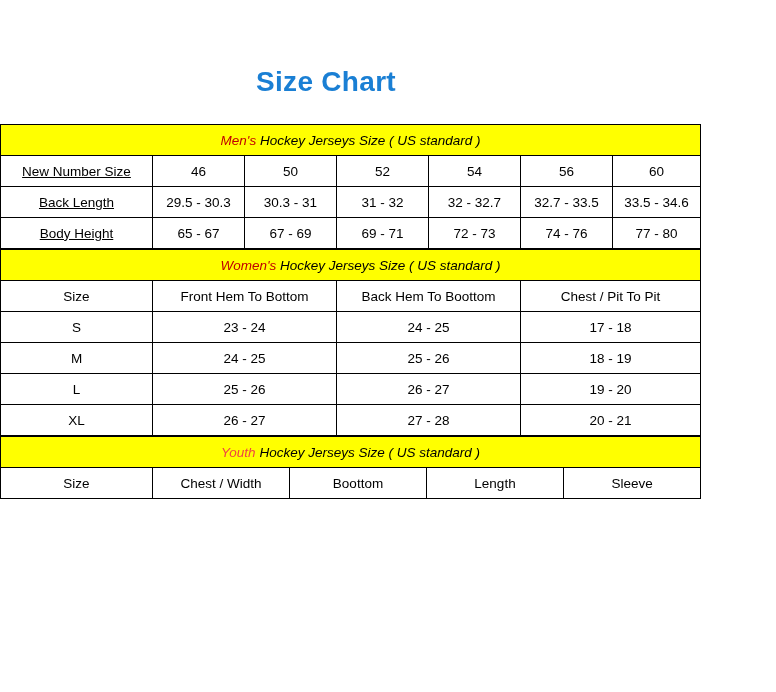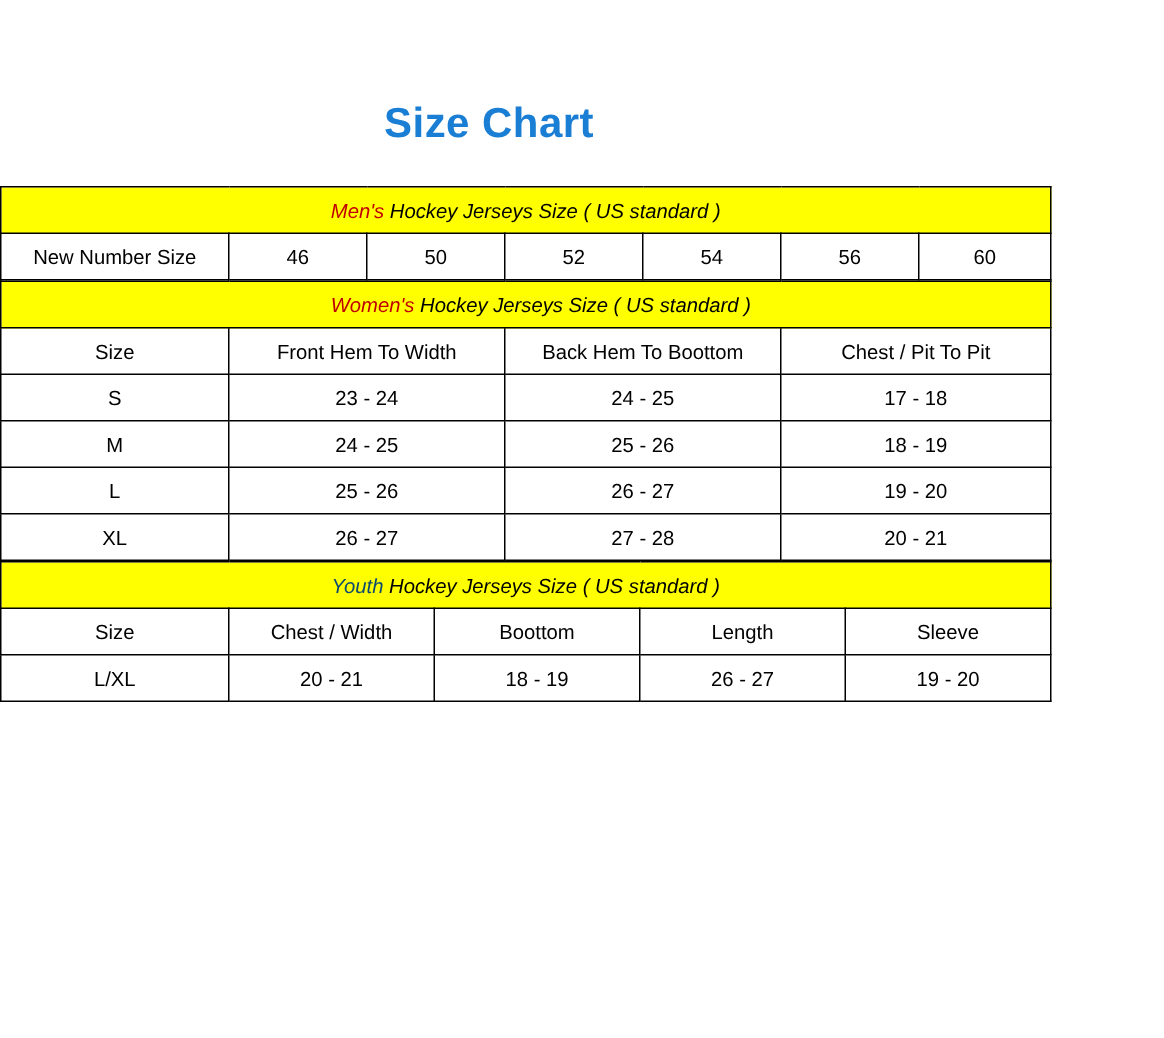--- a/index.html
+++ b/index.html
@@ -48,26 +48,27 @@
   }
   .section-head td {
     background: #ffff00;
     font-weight: bold;
     font-size: 15px;
     padding: 7px 2px;
     font-style: italic;
   }
   .section-head .accent-men { color: #c00000; }
   .section-head .accent-women { color: #c00000; margin-left: 20px; }
-  .section-head .accent-youth { color: #0c4a6e; }
+  .section-head .accent-youth { color: #ef4444; }
   .colhead td {
     font-weight: bold;
   }
   .rowlabel {
     font-weight: normal;
+    text-decoration: underline;
   }
   .bold-cell {
     font-weight: bold;
   }
 </style>
 </head>
 <body>
 
 <div class="page">
 
@@ -91,37 +92,55 @@
         </tr>
         <tr>
           <td class="rowlabel">New Number Size</td>
           <td>46</td>
           <td>50</td>
           <td>52</td>
           <td>54</td>
           <td>56</td>
           <td>60</td>
         </tr>
+        <tr>
+          <td class="rowlabel">Back Length</td>
+          <td>29.5 - 30.3</td>
+          <td>30.3 - 31</td>
+          <td>31 - 32</td>
+          <td>32 - 32.7</td>
+          <td>32.7 - 33.5</td>
+          <td>33.5 - 34.6</td>
+        </tr>
+        <tr>
+          <td class="rowlabel">Body Height</td>
+          <td>65 - 67</td>
+          <td>67 - 69</td>
+          <td>69 - 71</td>
+          <td>72 - 73</td>
+          <td>74 - 76</td>
+          <td>77 - 80</td>
+        </tr>
       </tbody>
     </table>
 
     <table class="sizetable">
       <colgroup>
         <col style="width:152px">
           <col style="width:184px">
           <col style="width:184px">
           <col style="width:180px">
       </colgroup>
       <tbody>
         <tr class="section-head">
           <td colspan="4"><span class="accent-women">Women's</span><span> Hockey Jerseys Size ( US standard )</span></td>
         </tr>
         <tr class="colhead">
           <td>Size</td>
-          <td>Front Hem To Width</td>
+          <td>Front Hem To Bottom</td>
           <td>Back Hem To Boottom</td>
           <td>Chest / Pit To Pit</td>
         </tr>
         <tr>
           <td class="bold-cell">S</td>
           <td>23 - 24</td>
           <td>24 - 25</td>
           <td>17 - 18</td>
         </tr>
         <tr>
@@ -157,24 +176,17 @@
         <tr class="section-head">
           <td colspan="5"><span class="accent-youth">Youth</span><span> Hockey Jerseys Size ( US standard )</span></td>
         </tr>
         <tr class="colhead">
           <td>Size</td>
           <td>Chest / Width</td>
           <td>Boottom</td>
           <td>Length</td>
           <td>Sleeve</td>
         </tr>
-        <tr>
-          <td class="bold-cell">L/XL</td>
-          <td>20 - 21</td>
-          <td>18 - 19</td>
-          <td>26 - 27</td>
-          <td>19 - 20</td>
-        </tr>
       </tbody>
     </table>
 
   </div>
 </div>
 
 </body></html>

